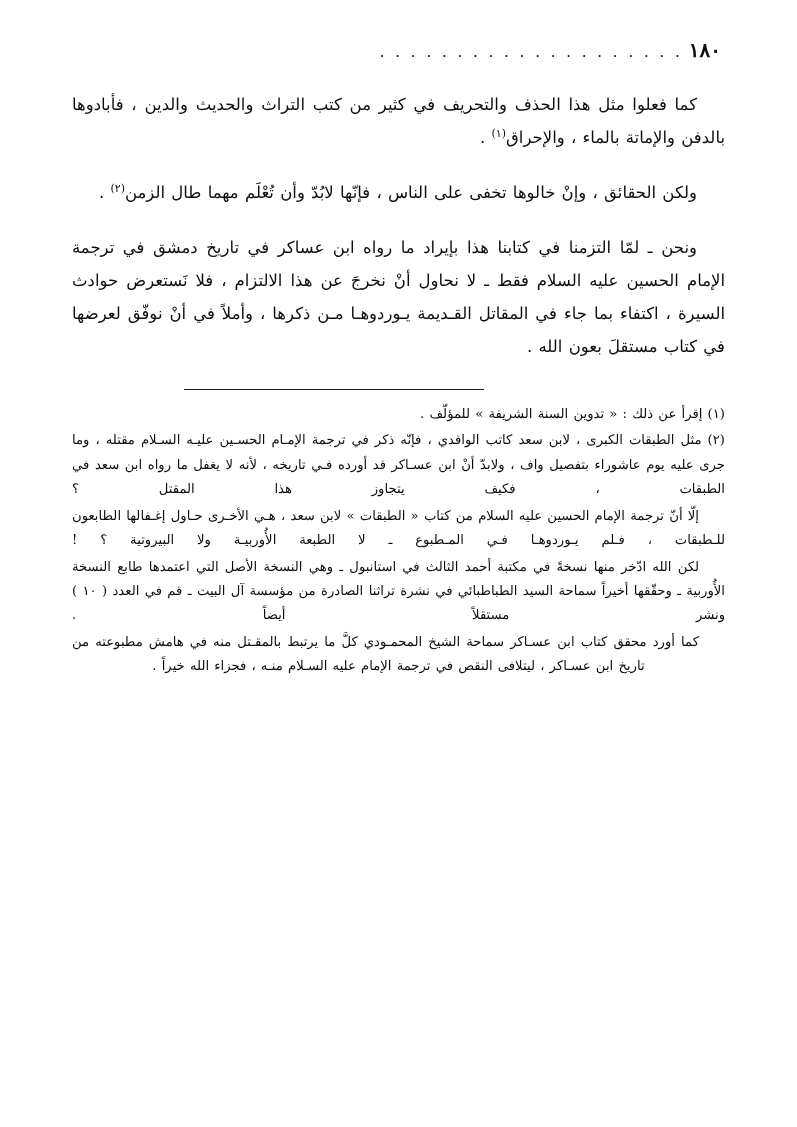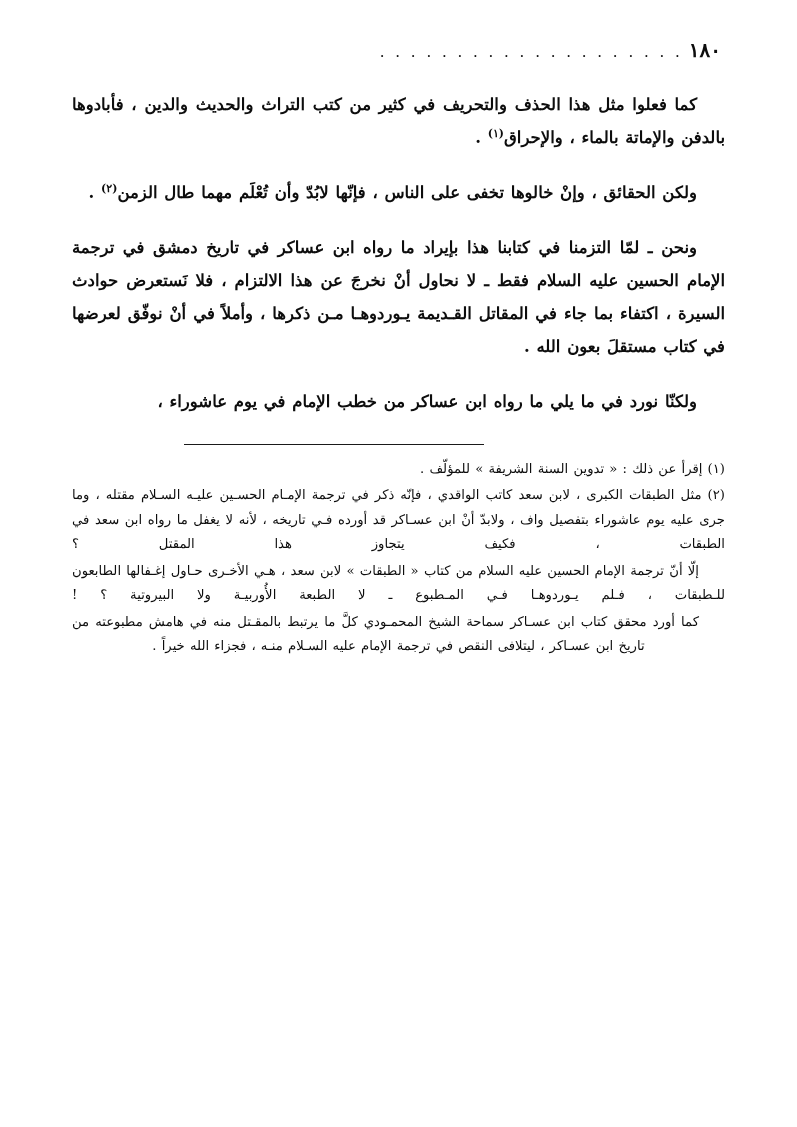--- a/index.html
+++ b/index.html
@@ -59,21 +59,20 @@
     margin-top: 26px;
   }
   p.para {
     font-size: 16.5px;
     line-height: 2.0;
     text-align: justify;
     text-align-last: justify;
     margin: 17px 0 22px 0;
     text-indent: 28px;
     word-spacing: 1px;
-    font-weight: bold;
   }
   p.para.last-right {
     text-align-last: right;
   }
   sup.fn {
     font-size: 11px;
     vertical-align: super;
   }
   
   .fn-divider {
@@ -115,40 +114,38 @@
     </p>
 
     <p class="para last-right">
       <span>ولكن الحقائق ، وإنْ خالوها تخفى على الناس ، فإنّها لابُدّ وأن تُعْلَم مهما طال الزمن</span><sup class="fn">(٢)</sup><span> .</span>
     </p>
 
     <p class="para last-right">
       <span>ونحن ـ لمّا التزمنا في كتابنا هذا بإيراد ما رواه ابن عساكر في تاريخ دمشق في ترجمة الإمام الحسين  عليه السلام  فقط ـ لا نحاول أنْ نخرجَ عن هذا الالتزام ، فلا نَستعرض حوادث السيرة ، اكتفاء بما جاء في المقاتل القـديمة يـوردوهـا مـن ذكرها ، وأملاً في أنْ نوفّق لعرضها في كتاب مستقلَ بعون الله .</span>
     </p>
 
-    <p class="para last-right">
-      <span>ولكنّا نورد في ما يلي ما رواه ابن عساكر من خطب الإمام في يوم عاشوراء ،</span>
-    </p>
 
   </div>
 
   <hr class="fn-divider">
 
   <div class="footnotes">
 
     <div class="fn-item last-right">
       <span class="fn-marker">(١)</span>
       <span>إقرأ عن ذلك : « تدوين السنة الشريفة » للمؤلّف .</span>
     </div>
 
     <div class="fn-item">
       <span class="fn-marker">(٢)</span>
       <span>مثل الطبقات الكبرى ، لابن سعد كاتب الواقدي ، فإنّه ذكر في ترجمة الإمـام الحسـين عليـه السـلام مقتله ، وما جرى عليه يوم عاشوراء بتفصيل واف ، ولابدّ أنْ ابن عسـاكر قد أورده فـي تاريخه ، لأنه لا يغفل ما رواه ابن سعد في الطبقات ، فكيف يتجاوز هذا المقتل ؟</span>
     </div>
 
     <div class="fn-item indent">إلّا أنّ ترجمة الإمام الحسين  عليه السلام من كتاب « الطبقات » لابن سعد ، هـي الأخـرى حـاول إغـفالها الطابعون للـطبقات ، فـلم يـوردوهـا فـي المـطبوع ـ لا الطبعة الأُوربيـة ولا البيروتية ؟ !</div>
 
+    <div class="fn-item indent">لكن الله ادّخر منها نسخةً في مكتبة أحمد الثالث في استانبول ـ وهي النسخة الأصل التي اعتمدها طابع النسخة الأُوربية ـ وحقّقها أخيراً سماحة السيد الطباطبائي في نشرة تراثنا الصادرة من مؤسسة آل البيت ـ قم في العدد ( ١٠ ) ونشر مستقلاً أيضاً .</div>
 
     <div class="fn-item indent center-end">كما أورد محقق كتاب ابن عسـاكر سماحة الشيخ المحمـودي كلَّ ما يرتبط بالمقـتل منه في هامش مطبوعته من تاريخ ابن عسـاكر ، ليتلافى النقص في ترجمة الإمام عليه السـلام منـه ، فجزاء الله خيراً .</div>
 
   </div>
 
 </div>
 
 </body></html>

